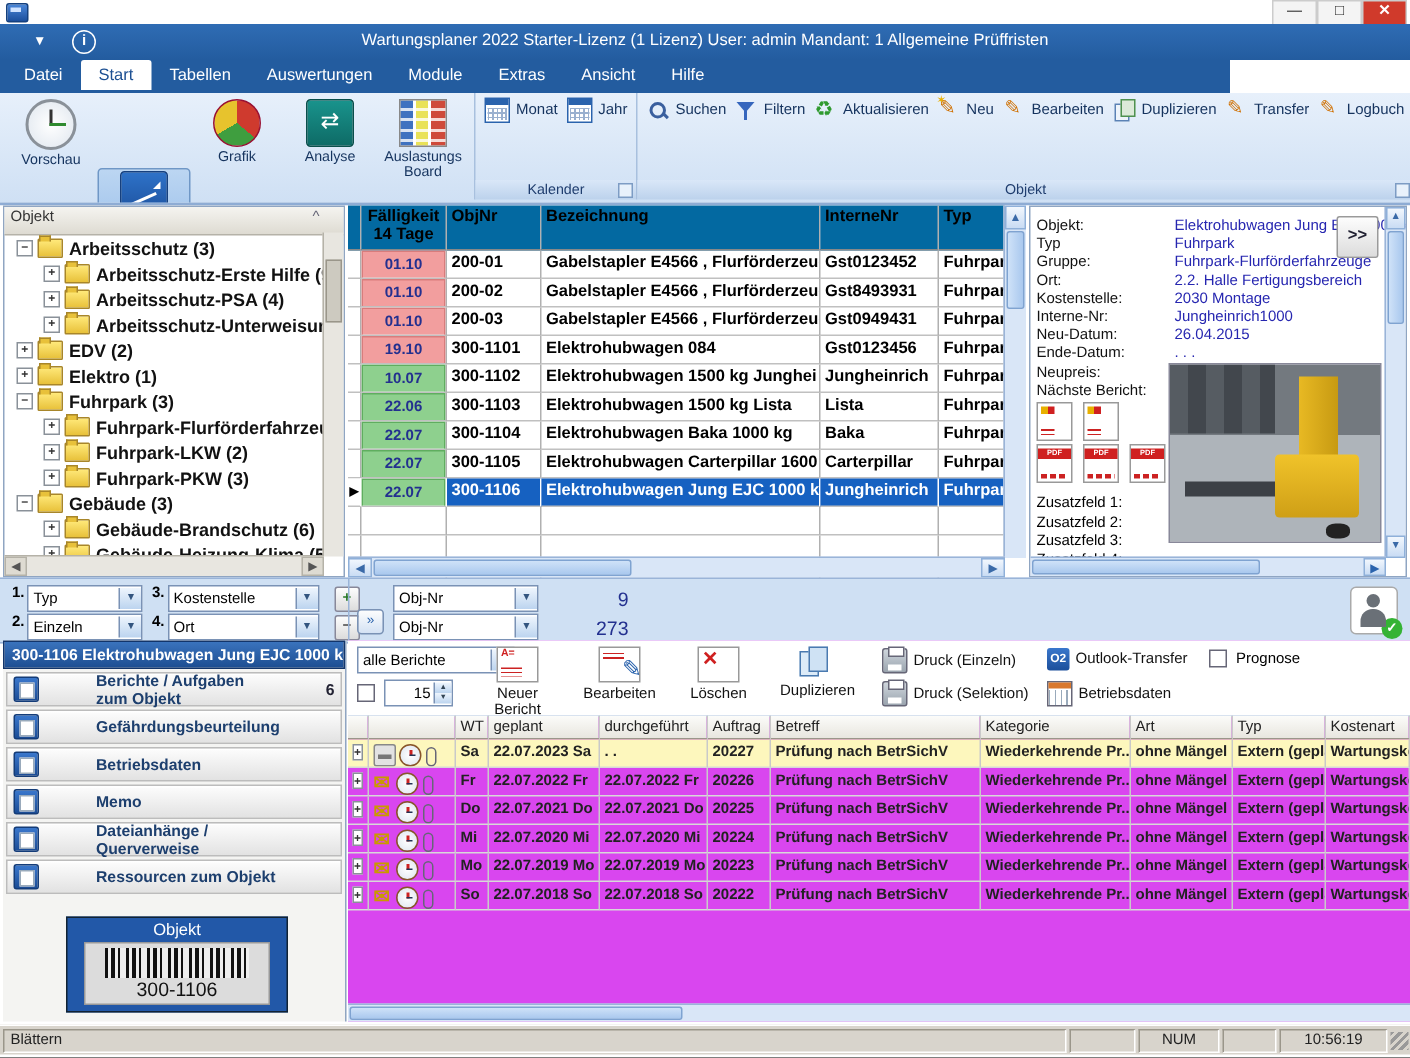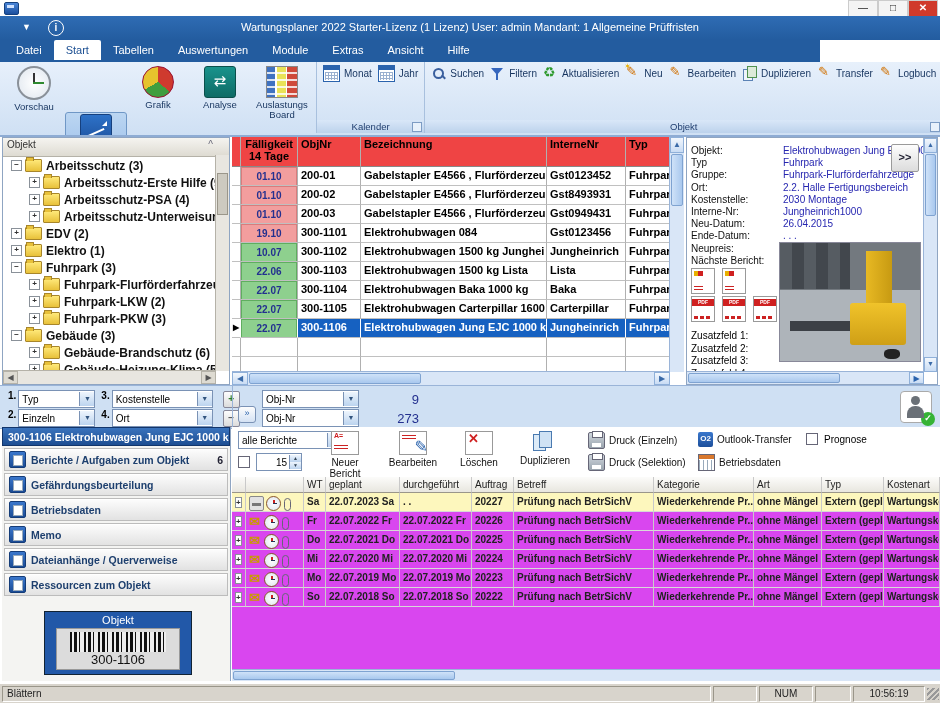--- a/index.html
+++ b/index.html
@@ -124,21 +124,21 @@
   .folder{width:15px;height:11px;background:linear-gradient(#ffe97a,#e8c13a);border:1px solid #a8862a;border-radius:1px;position:relative;margin-right:4px;flex:none;}
   .folder:before{content:"";position:absolute;left:0;top:-3px;width:6px;height:3px;background:#e8c13a;border:1px solid #a8862a;border-bottom:none;}
   .vscroll{position:absolute;right:0;top:17px;bottom:13px;width:13px;background:#e8e6e0;border-left:1px solid #b5b2a8;}
   .vscroll .thumb{position:absolute;left:1px;right:1px;top:18px;height:40px;background:#cdcac0;border:1px solid #9a968a;}
   .hscroll{position:absolute;left:0;right:13px;bottom:0;height:13px;background:#e8e6e0;border-top:1px solid #b5b2a8;display:flex;justify-content:space-between;font-size:8px;color:#555;}
   .hscroll span{width:13px;text-align:center;line-height:12px;background:#dedbd2;border:1px solid #b5b2a8;}
   
   .otable{position:absolute;left:232px;top:0;width:452px;height:248px;}
   .ohead,.orow{display:flex;}
   .ocell{border-right:1px solid #b0b0b0;border-bottom:1px solid #c0c0c0;box-sizing:border-box;overflow:hidden;white-space:nowrap;}
-  .ohead .ocell{border-bottom:1px solid #888;background:#ef4444;font-weight:bold;font-size:11px;padding:1px 3px;height:30px;}
+  .ohead .ocell{border-bottom:1px solid #888;background:#0369a1;font-weight:bold;font-size:11px;padding:1px 3px;height:30px;}
   .orow .ocell{height:19px;font-size:11px;font-weight:bold;padding:2px 3px;}
   .cm{width:9px;}.cd{width:57px;text-align:center;}.co{width:63px;}.cb{width:186px;}.ci{width:79px;}.ct{width:44px;}
   .due{display:block;margin:-2px -3px;height:19px;line-height:18px;color:#23308f;font-size:10px;border:1px solid;}
   .due.red{background:#f29e9e;border-color:#d97c7c;}
   .due.green{background:#8ed08e;border-color:#5fae5f;}
   .orow.sel .ocell{background:#1661c1;color:#fff;border-right-color:#fff;}
   .orow.sel .cm{background:#fff;color:#000;}
   .orow .cm{font-size:8px;padding:4px 0 0 1px;}
   .ovs{position:absolute;right:0;top:0;bottom:13px;width:14px;background:#d9e6f7;border-left:1px solid #9ab4d8;}
   .ovs .arr,.ohs .arr{background:linear-gradient(#f2f7fd,#c9dcf4);border:1px solid #8fb0d9;color:#3a6aa8;font-size:8px;text-align:center;}
@@ -182,21 +182,21 @@
   .collapse{position:absolute;left:238px;top:20px;width:16px;height:15px;background:linear-gradient(#fdfdfd,#d4e2f4);border:1px solid #7a92b5;border-radius:3px;color:#2a63ad;font-size:9px;text-align:center;line-height:13px;}
   .fcount{color:#23308f;font-size:13px;width:60px;text-align:right;}
   .person{position:absolute;right:8px;top:5px;width:30px;height:30px;background:#fff;border:1px solid #aaa;border-radius:4px;}
   .person:before{content:"";position:absolute;left:10px;top:4px;width:9px;height:9px;border-radius:50%;background:#6a7077;}
   .person:after{content:"";position:absolute;left:6px;top:14px;width:17px;height:12px;border-radius:8px 8px 0 0;background:#6a7077;}
   .person .badge{position:absolute;right:-4px;bottom:-4px;width:14px;height:14px;border-radius:50%;background:#35b335;color:#fff;font-size:9px;line-height:13px;text-align:center;font-weight:bold;}
   
   .bottom{position:absolute;left:0;top:427px;width:940px;height:254px;}
   .bleft{position:absolute;left:2px;top:0;width:228px;height:254px;border-right:1px solid #8fa5c2;background:#f4f4f2;}
   .bl-hd{height:19px;background:linear-gradient(#3a73bd,#1d4e92);color:#fff;font-size:10.5px;font-weight:bold;padding:3px 5px 0 5px;white-space:nowrap;overflow:hidden;box-sizing:border-box;border:1px solid #12356b;}
-  .blitem{display:flex;align-items:center;height:21px;margin:2px 2px 0 2px;background:linear-gradient(#fdfdfd,#e2e2e2);border:1px solid #bcbcbc;box-shadow:inset 0 1px 0 #fff;font-size:10.5px;font-weight:bold;color:#1d3f6e;padding:0 4px;}
+  .blitem{display:flex;align-items:center;height:21px;margin:2px 2px 0 2px;background:linear-gradient(#fdfdfd,#e2e2e2);border:1px solid #bcbcbc;box-shadow:inset 0 1px 0 #fff;font-size:10.5px;font-weight:bold;color:#1d3f6e;padding:0 4px;gap:33px;}
   .blitem .ic{margin-right:5px;}
   .blitem .badge{margin-left:auto;color:#223;}
   .bcwrap{position:absolute;left:42px;top:184px;width:146px;height:62px;background:#2258a8;border:1px solid #123;display:flex;flex-direction:column;align-items:center;}
   .bcwrap .t{color:#fff;font-size:11px;margin-top:2px;}
   .bccard{width:122px;height:40px;background:#dcdcdc;border:1px solid #999;margin-top:2px;text-align:center;}
   .stripes{width:96px;height:20px;margin:3px auto 0 auto;background:repeating-linear-gradient(90deg,#111 0 2px,#eee 2px 4px,#111 4px 7px,#eee 7px 9px,#111 9px 10px,#eee 10px 14px);}
   .bccode{font-size:13px;color:#111;}
   
   .bright{position:absolute;left:232px;top:0;width:708px;height:254px;background:#d946ef;}
   .btoolbar{position:absolute;left:0;top:0;width:708px;height:50px;background:#fff;border-bottom:1px solid #9ab4d8;font-size:10px;}

